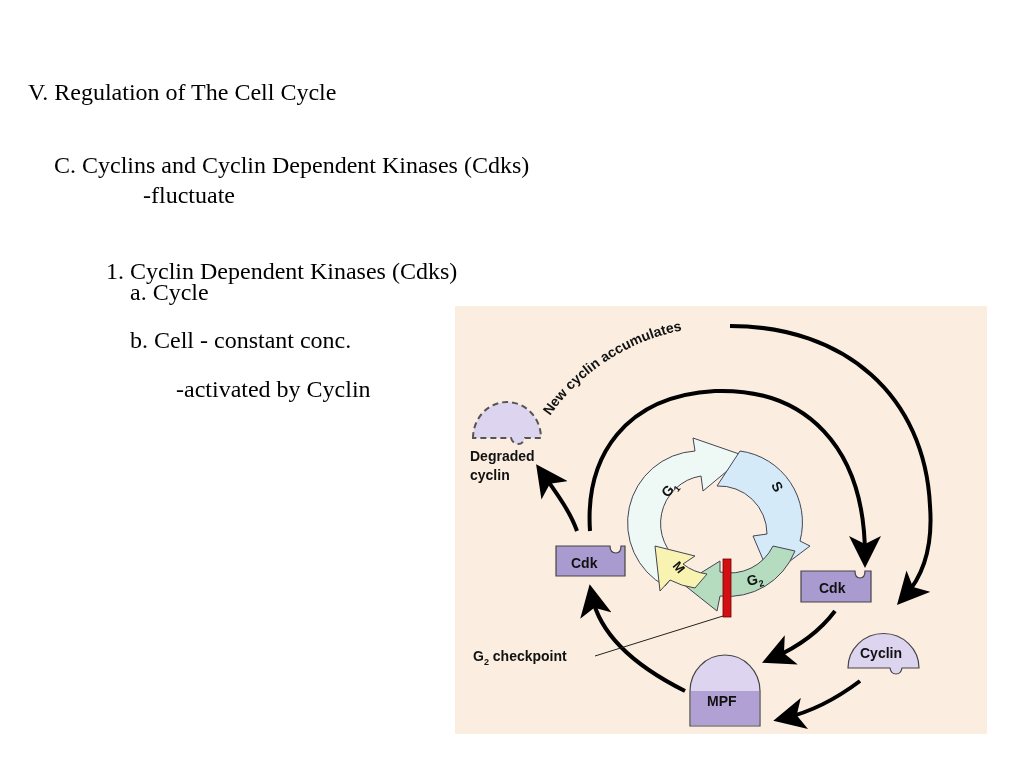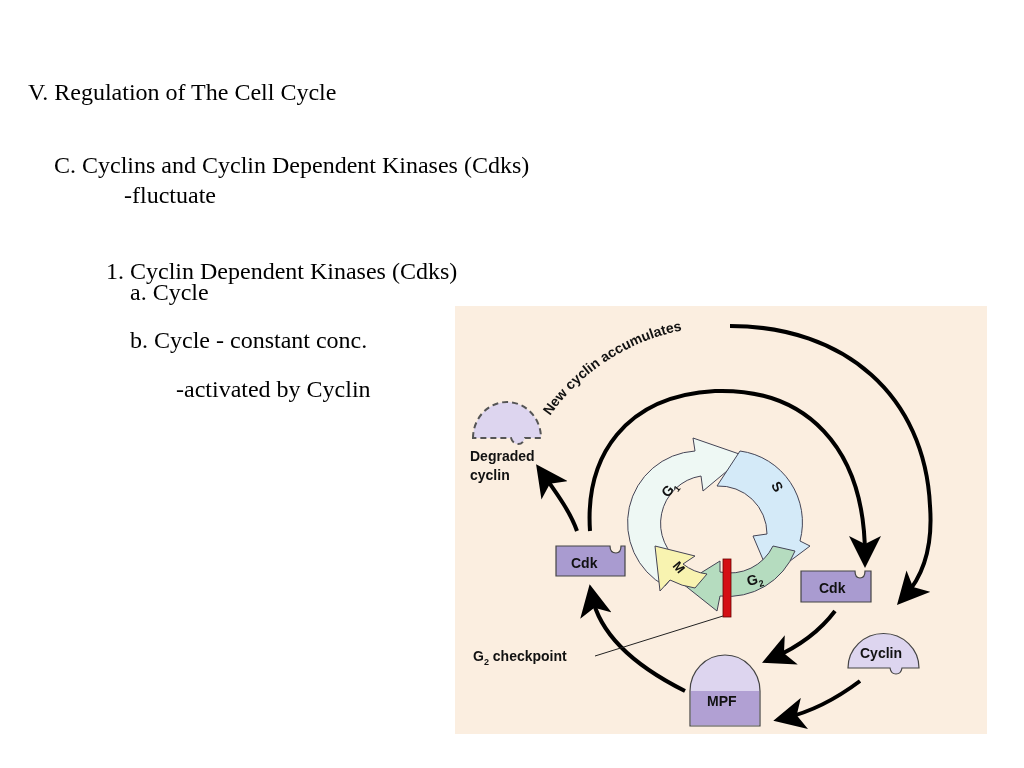--- a/index.html
+++ b/index.html
@@ -8,24 +8,24 @@
   .line { position:absolute; font-weight:normal; font-size:24px; white-space:nowrap; line-height:28px; }
   #fig { position:absolute; left:455px; top:306px; width:532px; height:428px; background:#fbeee0; }
   #fig svg { width:532px; height:428px; display:block; }
   .lbl { font-family:"Liberation Sans", sans-serif; font-weight:bold; fill:#111; }
 </style>
 </head>
 <body>
 
 <div class="line" style="left:28px;top:78px;">V. Regulation of The Cell Cycle</div>
 <div class="line" style="left:54px;top:127px;margin-top:24px;">C. Cyclins and Cyclin Dependent Kinases (Cdks)</div>
-<div class="line" style="left:124px;top:181px;">-fluctuate</div>
+<div class="line" style="left:143px;top:181px;">-fluctuate</div>
 <div class="line" style="left:106px;top:229px;margin-top:28px;">1. Cyclin Dependent Kinases (Cdks)</div>
 <div class="line" style="left:130px;top:278px;">a. Cycle</div>
-<div class="line" style="left:130px;top:326px;">b. Cycle - constant conc.</div>
+<div class="line" style="left:130px;top:326px;">b. Cell - constant conc.</div>
 <div class="line" style="left:176px;top:375px;">-activated by Cyclin</div>
 
 <div id="fig">
 <svg viewBox="0 0 532 428" xmlns="http://www.w3.org/2000/svg">
   <defs>
     <marker id="ah" markerWidth="8" markerHeight="8" refX="5" refY="4" orient="auto" markerUnits="strokeWidth">
       <path d="M0,0 L8,4 L0,8 L2,4 Z" fill="#000"></path>
     </marker>
     <path id="arcText" d="M95,110 A210,200 0 0 1 275,20"></path>
   </defs>

